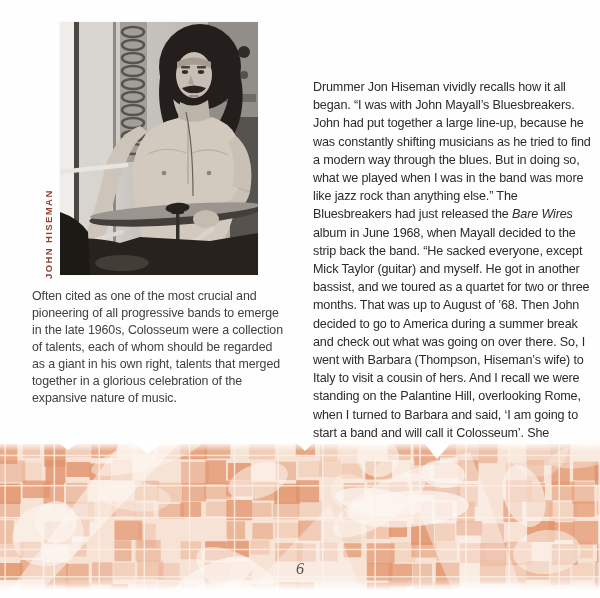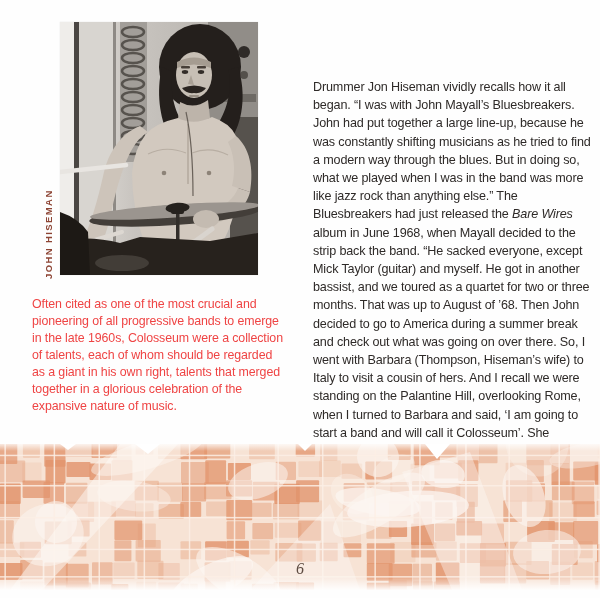--- a/index.html
+++ b/index.html
@@ -24,25 +24,25 @@
     width: 14px; height: 98px;
     writing-mode: vertical-rl;
     transform: rotate(180deg);
     font-size: 9.5px; font-weight: 600;
     letter-spacing: 1.4px;
     color: #8d4434;
     white-space: nowrap;
   }
 
   .left-col {
-    position: absolute; left: 32px; top: 296px;
+    position: absolute; left: 32px; top: 288px;
     width: 256px;
     font-size: 12.4px; line-height: 17px;
     letter-spacing: -0.1px;
-    color: #ef4444;
+    color: #404040;
   }
 
   .right-col {
     position: absolute; left: 313px; top: 42px;
     width: 278px;
     font-size: 12.6px; line-height: 18.2px;
     letter-spacing: -0.15px;
     color: #2e2a28;
     margin-top: 36px;
   }

